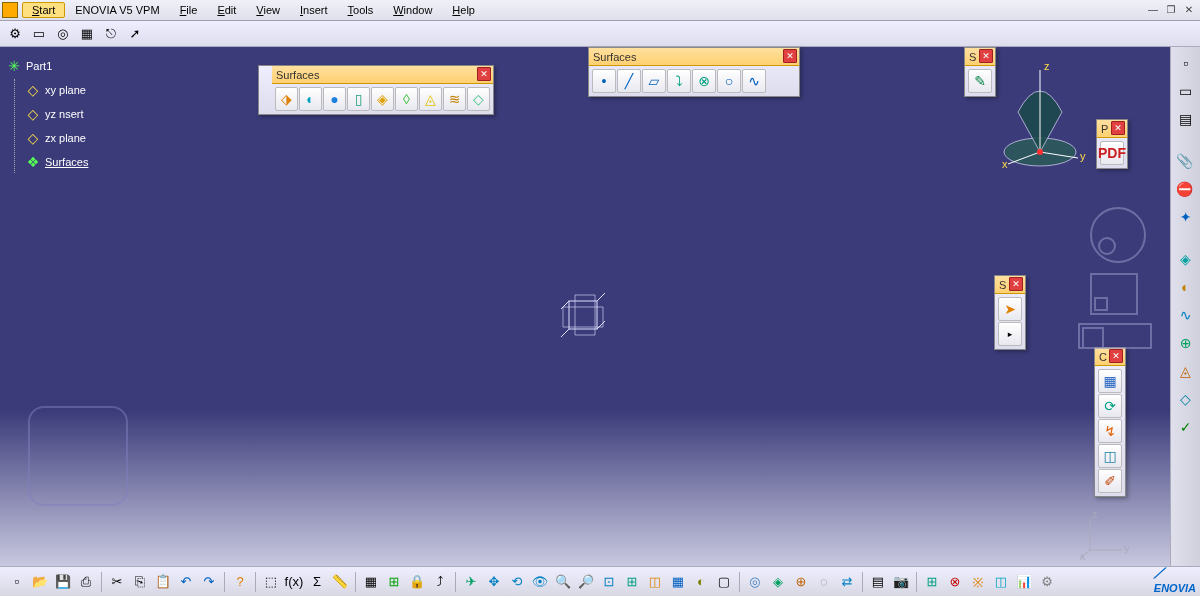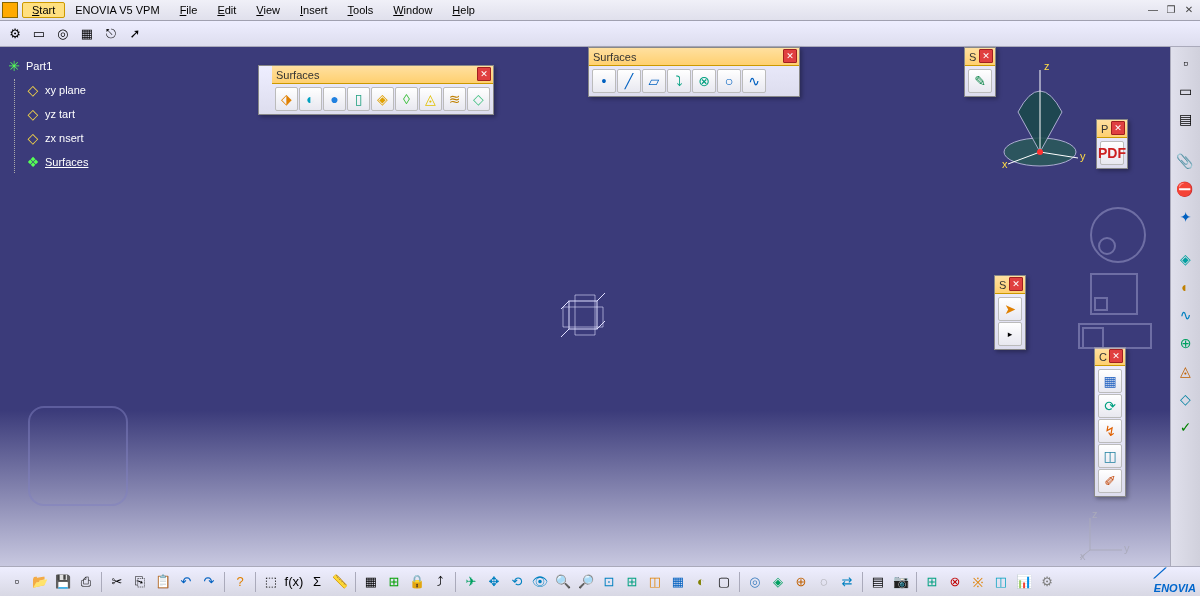--- a/index.html
+++ b/index.html
@@ -99,25 +99,25 @@
       <span class="ic gear-ic">✳</span>
       <span>Part1</span>
     </div>
     <div class="vline">
       <div class="node">
           <span class="ic plane-ic">◇</span>
           <span>xy plane</span>
         </div>
       <div class="node">
           <span class="ic plane-ic">◇</span>
-          <span>yz tart</span>
+          <span>yz nsert</span>
         </div>
       <div class="node">
           <span class="ic plane-ic">◇</span>
-          <span>zx nsert</span>
+          <span>zx plane</span>
         </div>
       <div class="node">
           <span class="ic gear-ic">❖</span>
           <span style="text-decoration:underline">Surfaces</span>
         </div>
     </div>
   </div>
 
   <div class="panel" style="left:258px; top:18px; width:236px;padding-left:13px;">
     <div class="titlebar">

